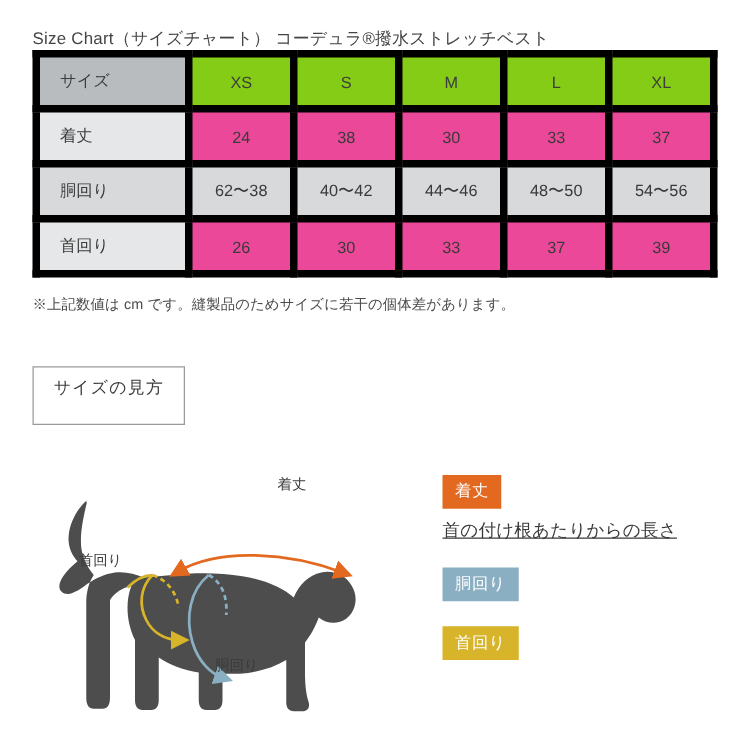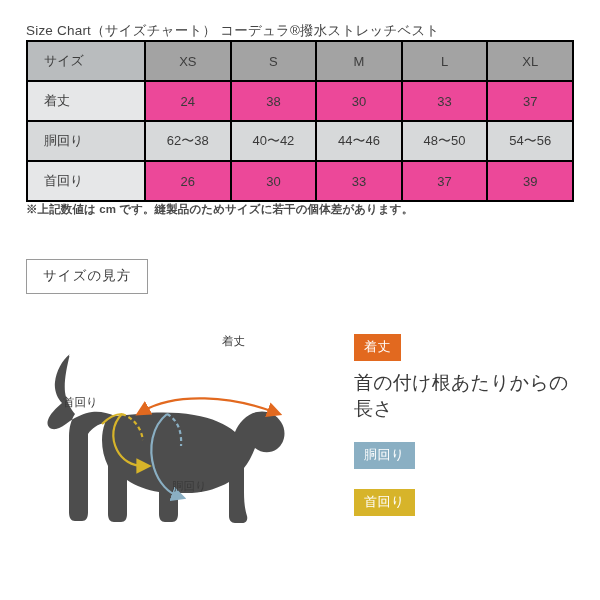--- a/index.html
+++ b/index.html
@@ -29,30 +29,30 @@
     letter-spacing: 0.2px;
     white-space: nowrap;
   }
   table.size-table {
     border-collapse: collapse;
     width: 548px;
     table-layout: fixed;
   }
   table.size-table th,
   table.size-table td {
-    border: 2px solid #000000;
+    border: 6px solid #000000;
     text-align: center;
     font-size: 13px;
     color: #3a3a3a;
     height: 38px;
     padding: 0;
     font-weight: normal;
   }
   table.size-table thead th {
-    background: #a3a3a3;
+    background: #84cc16;
     color: #3d3d3d;
     font-size: 13px;
   }
   table.size-table thead th.corner {
     background: #b9bcbe;
     text-align: left;
     padding-left: 16px;
   }
   table.size-table tbody tr td.rowhead {
     background: #e6e7e8;
@@ -64,27 +64,27 @@
     background: #ec4899;
   }
   table.size-table tbody tr.alt td.rowhead,
   table.size-table tbody tr.alt td.val {
     background: #d7d9da;
   }
   .col-first { width: 100px; }
   .note {
     font-size: 11.5px;
     color: #4a4a4a;
+    margin-top: 14px;
     letter-spacing: 0.1px;
-    font-weight: bold;
   }
   .section-label {
     display: inline-block;
     border: 1px solid #9a9a9a;
-    padding: 7px 16px 8px 16px;
+    padding: 7px 16px 20px 16px;
     font-size: 13.5px;
     color: #3a3a3a;
     margin-top: 42px;
     letter-spacing: 1px;
   }
   .content {
     position: relative;
     margin-top: 22px;
     display: flex;
   }
@@ -103,24 +103,25 @@
     margin-bottom: 20px;
   }
   .legend-badge {
     display: inline-block;
     color: #ffffff;
     font-size: 13px;
     padding: 4px 10px 5px 10px;
     letter-spacing: 0.5px;
   }
   .legend-desc {
-    font-size: 19px;
+    font-size: 14px;
     color: #3a3a3a;
     margin-top: 9px;
     letter-spacing: 0.2px;
+    text-decoration: underline;
   }
   .lbl {
     position: absolute;
     font-size: 11.5px;
     color: #3a3a3a;
     white-space: nowrap;
   }
 </style>
 </head>
 <body>

